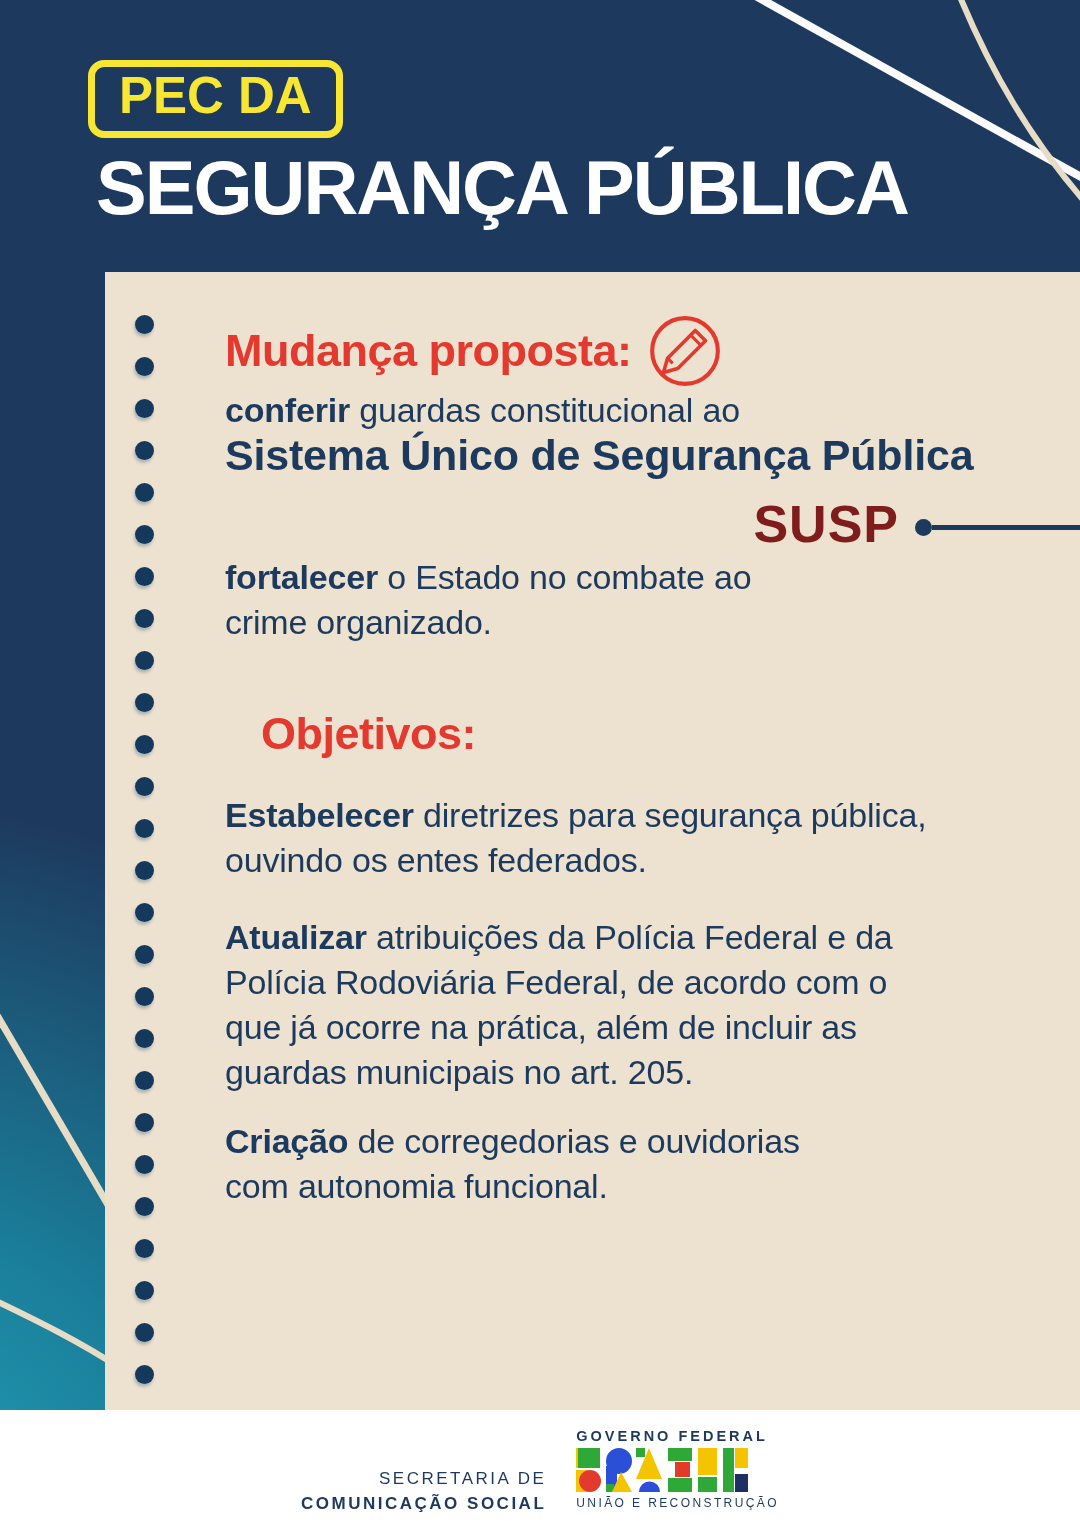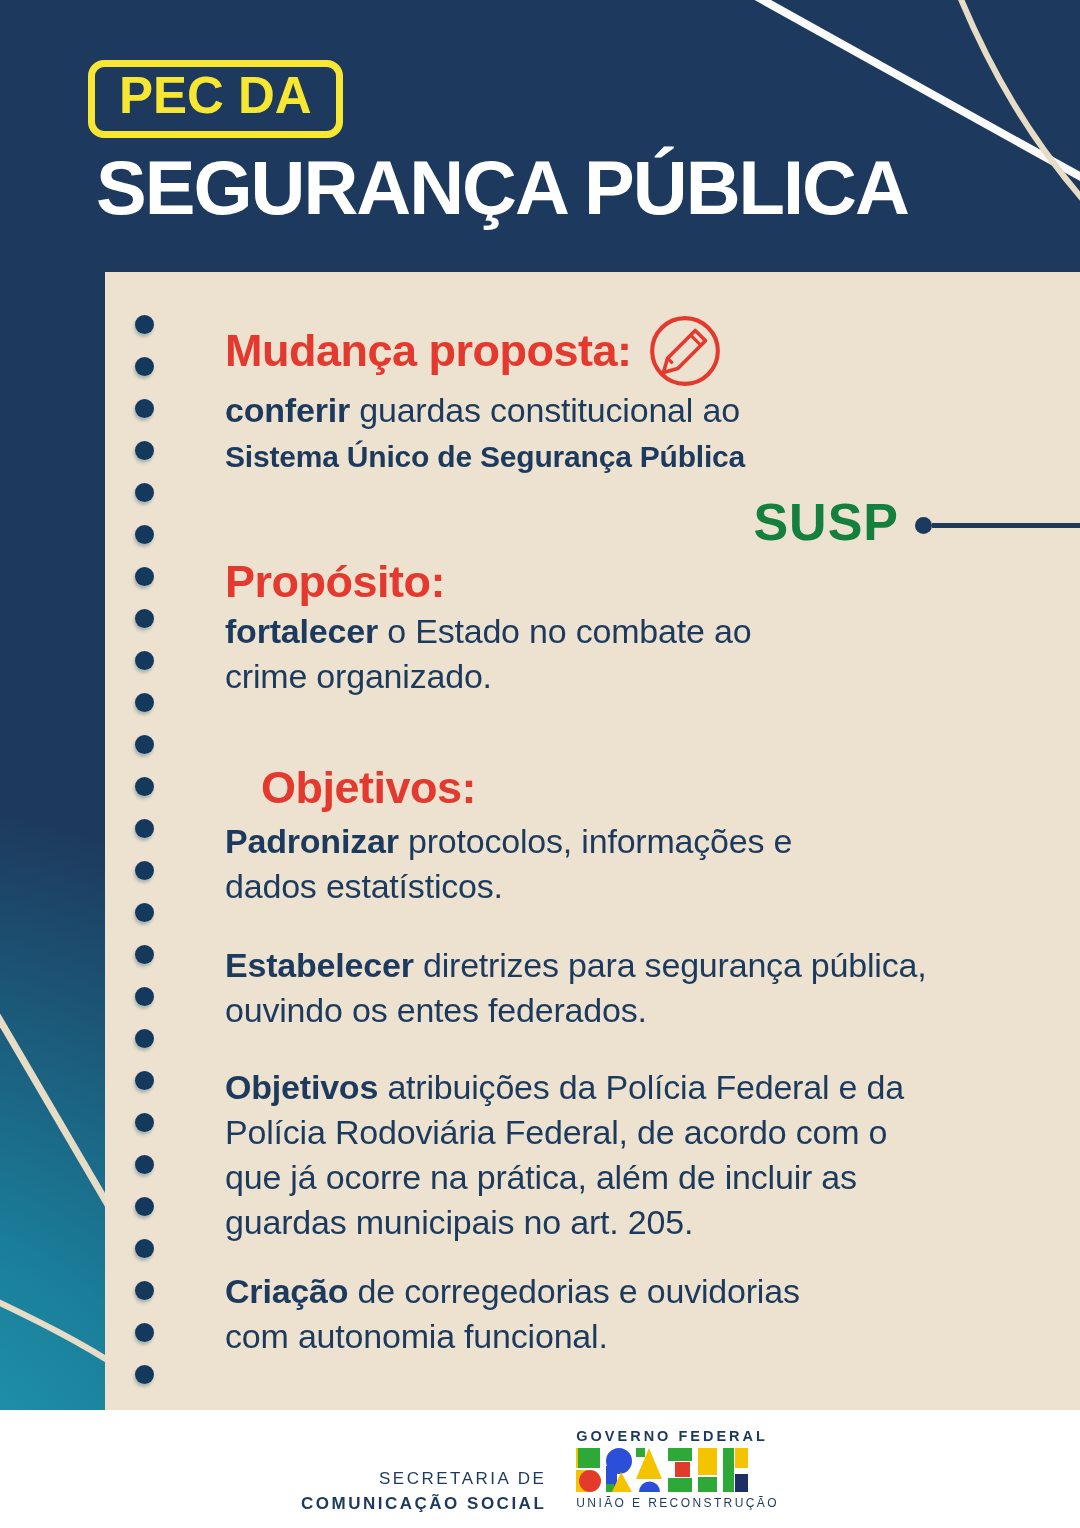--- a/index.html
+++ b/index.html
@@ -60,28 +60,28 @@
   }
   .pencil { flex:0 0 auto; }
 
   p.body {
     color:#1c3a5e;
     font-size:34px; line-height:45px;
     white-space:pre-line;
     letter-spacing:-0.2px;
   }
   .lead { font-weight:bold; }
-  .line2 { font-weight:bold; font-size:30px; }
+  .line2 { font-weight:bold; font-size:43px; }
 
   .susp-row {
     display:flex; align-items:center; justify-content:flex-end;
     margin:14px -40px 0 0; height:58px;
   }
   .susp {
-    color:#15803d; font-size:52px; font-weight:bold; letter-spacing:1px;
+    color:#7f1d1d; font-size:52px; font-weight:bold; letter-spacing:1px;
     line-height:1;
     margin-left:35px;
   }
   .susp-dot {
     width:17px; height:17px; border-radius:50%;
     background:#1c3a5e; margin:6px 0 0 16px;
   }
   .susp-line { width:148px; height:5px; background:#1c3a5e; margin-top:6px; }
 
   .h-proposito { margin-top:6px; }
@@ -168,33 +168,30 @@
 
       <p class="body"><span class="lead">conferir</span><span> guardas constitucional ao
 </span><span class="line2">Sistema Único de Segurança Pública</span></p>
 
       <div class="susp-row">
         <span class="susp">SUSP</span>
         <span class="susp-dot"></span>
         <span class="susp-line"></span>
       </div>
 
-      <h2 class="red h-proposito">Propósito:</h2>
       <p class="body p-proposito"><span class="lead">fortalecer</span><span> o Estado no combate ao
 crime organizado.</span></p>
 
       <h2 class="red h-objetivos">Objetivos:</h2>
 
-      <p class="body p-obj0"><span class="lead">Padronizar</span><span> protocolos, informações e
-dados estatísticos.</span></p>
 
       <p class="body p-obj1"><span class="lead">Estabelecer</span><span> diretrizes para segurança pública,
 ouvindo os entes federados.</span></p>
 
-      <p class="body p-obj2"><span class="lead">Objetivos</span><span> atribuições da Polícia Federal e da
+      <p class="body p-obj2"><span class="lead">Atualizar</span><span> atribuições da Polícia Federal e da
 Polícia Rodoviária Federal, de acordo com o
 que já ocorre na prática, além de incluir as
 guardas municipais no art. 205.</span></p>
 
       <p class="body p-obj3"><span class="lead">Criação</span><span> de corregedorias e ouvidorias
 com autonomia funcional.</span></p>
 
     </div>
   </main>
 

